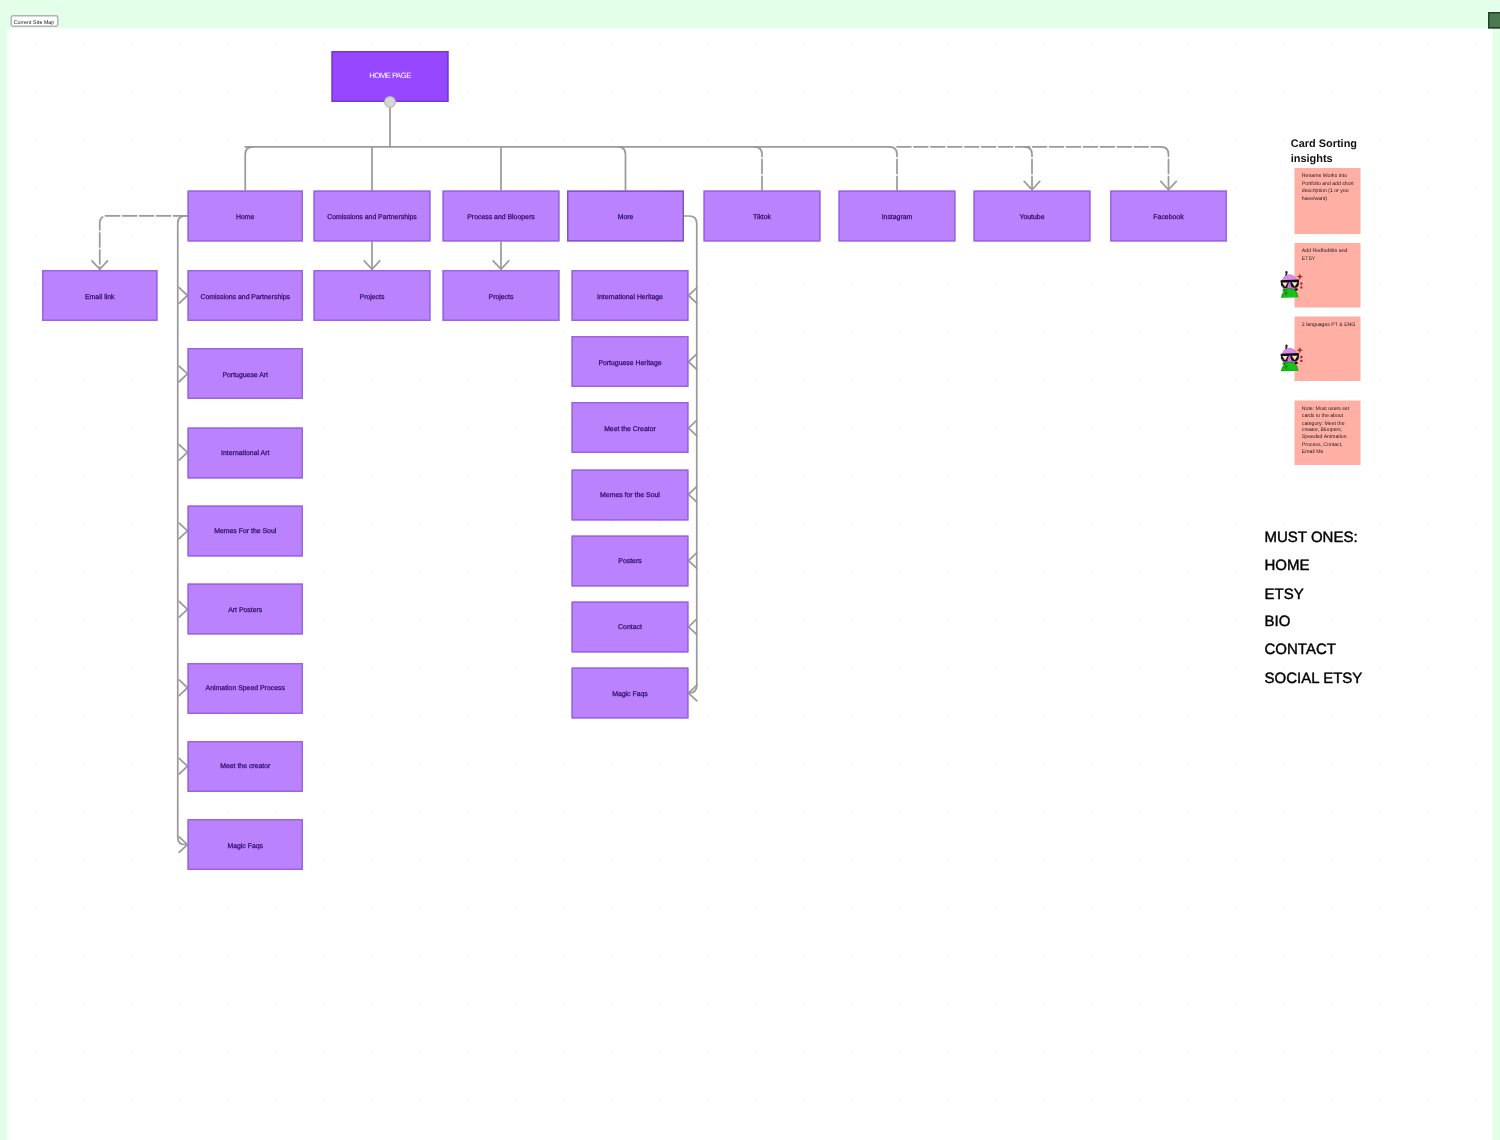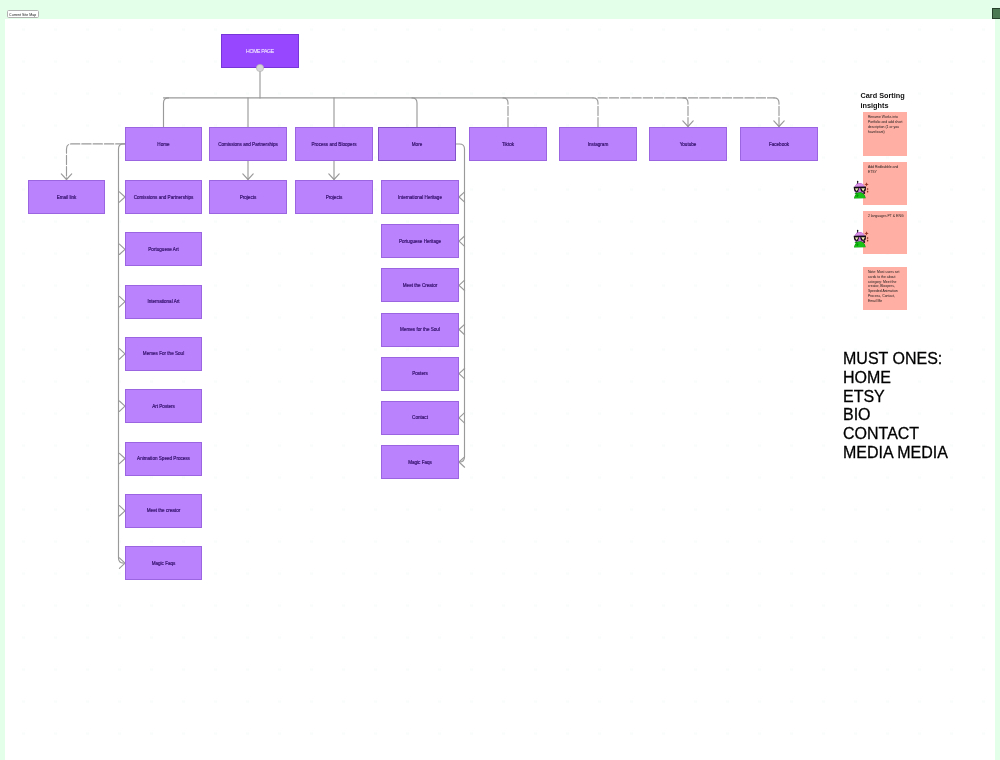--- a/index.html
+++ b/index.html
@@ -32,21 +32,21 @@
 
   #cards-title{position:absolute;left:860.5px;top:79.3px;font-size:7.3px;
      line-height:10px;color:#111;font-weight:700;transform:translateZ(0);}
 
   .sticky{position:absolute;box-sizing:border-box;background:#ffafa3;}
   .sticky .txt{position:absolute;left:4.5px;top:3.2px;right:3px;
      font-size:3.45px;line-height:4.75px;color:#1a1a1a;transform:translateZ(0);}
 
   .avatar{position:absolute;width:18.5px;height:20px;}
 
-  .must{position:absolute;left:843px;font-size:16px;line-height:12.6px;
+  .must{position:absolute;left:843px;font-size:10px;line-height:12.6px;
      color:#000;white-space:nowrap;transform:translateZ(0);
      -webkit-text-stroke:0.28px #000;}
 </style>
 </head>
 <body>
 
 <div id="stage">
   <div class="frame" id="frame-main"></div>
   <div class="frame" id="frame-right"></div>
   <div id="frame-label">Current Site Map</div>
@@ -233,14 +233,14 @@
           <path d="M20.2 3.0 L21.0 5.0 L23.0 5.8 L21.0 6.6 L20.2 8.6 L19.4 6.6 L17.4 5.8 L19.4 5.0 Z" fill="#9c3529"></path>
           <rect x="20.7" y="10.6" width="1.7" height="2.2" rx="0.45" fill="#8a3226"></rect>
           <rect x="20.7" y="14.0" width="1.7" height="2.1" rx="0.45" fill="#8a3226"></rect>
         </g>
       </svg></div>
   <div class="must" style="top:340.6px">MUST ONES:</div>
   <div class="must" style="top:359.55px">HOME</div>
   <div class="must" style="top:378.5px">ETSY</div>
   <div class="must" style="top:397.45px">BIO</div>
   <div class="must" style="top:416.4px">CONTACT</div>
-  <div class="must" style="top:435.35px">MEDIA MEDIA</div>
+  <div class="must" style="top:435.35px">SOCIAL ETSY</div>
 </div>
 
 </body></html>

